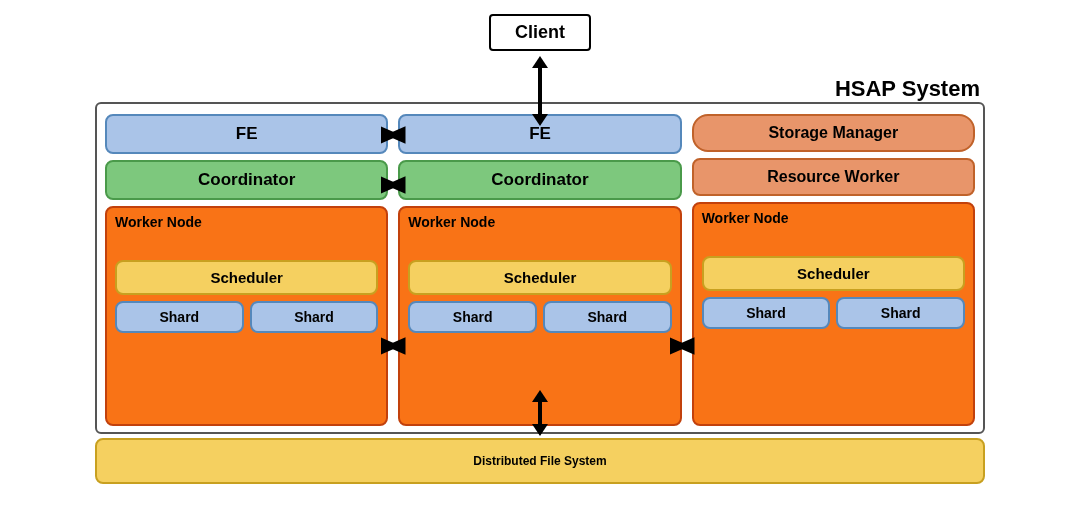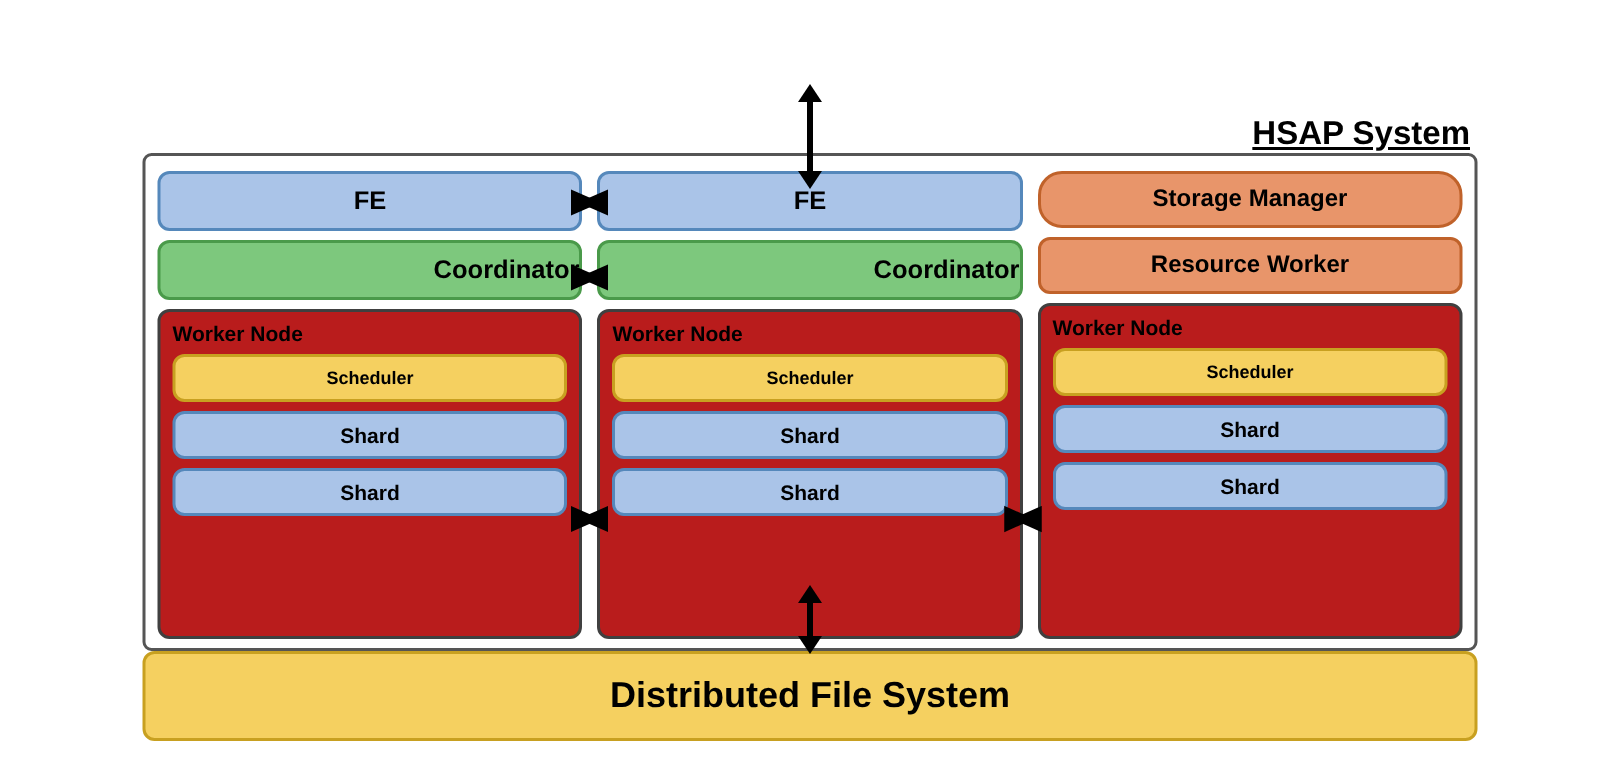--- a/index.html
+++ b/index.html
@@ -38,21 +38,20 @@
     }
 
     
     .hsap-label {
       position: absolute;
       top: 62px;
       right: 60px;
       font-size: 22px;
       font-weight: bold;
       color: #000;
-      text-decoration: underline;
     }
 
     
     .system-box {
       position: absolute;
       top: 88px;
       left: 55px;
       right: 55px;
       bottom: 70px;
       border: 2.5px solid #555;
@@ -135,21 +134,21 @@
       font-size: 17px;
       font-weight: bold;
       color: #000;
     }
 
     
     .coordinator-box {
       background: #7dc87d;
       border: 2px solid #4a9a4a;
       border-radius: 8px;
-      text-align: right;
+      text-align: center;
       padding: 8px 0;
       font-size: 17px;
       font-weight: bold;
       color: #000;
     }
 
     
     .storage-manager-box {
       background: #e8956a;
       border: 2px solid #c0622a;
@@ -168,22 +167,22 @@
       border-radius: 8px;
       text-align: center;
       padding: 8px 0;
       font-size: 16px;
       font-weight: bold;
       color: #000;
     }
 
     
     .worker-node {
-      background: #b91c1c;
-      border: 2px solid #404040;
+      background: #f97316;
+      border: 2px solid #c2410c;
       border-radius: 8px;
       flex: 1;
       display: flex;
       flex-direction: column;
       padding: 6px 8px;
       gap: 6px;
     }
 
     .worker-node-label {
       font-size: 14px;
@@ -191,55 +190,56 @@
       color: #000;
       text-align: left;
     }
 
     .scheduler-box {
       background: #f5d060;
       border: 2px solid #c8a020;
       border-radius: 8px;
       text-align: center;
       padding: 7px 0;
-      font-size: 12px;
-      font-weight: bold;
-      color: #000;
+      font-size: 15px;
+      font-weight: bold;
+      color: #000;
+      margin-top: 24px;
     }
 
     .shard-row {
       display: flex;
-      flex-direction: column;
+      flex-direction: row;
       gap: 6px;
     }
 
     .shard-box {
       flex: 1;
       background: #aac4e8;
       border: 2px solid #5588bb;
       border-radius: 8px;
       text-align: center;
       padding: 6px 0;
       font-size: 14px;
       font-weight: bold;
       color: #000;
     }
 
     
     .dfs-box {
       position: absolute;
-      bottom: 10px;
+      bottom: 20px;
       left: 55px;
       right: 55px;
       background: #f5d060;
       border: 2.5px solid #c8a020;
       border-radius: 8px;
       text-align: center;
       padding: 14px 0;
-      font-size: 24px;
+      font-size: 12px;
       font-weight: bold;
       color: #000;
     }
 
     
     .arrow-dfs {
       position: absolute;
       bottom: 68px;
       left: 50%;
       transform: translateX(-50%);
@@ -247,20 +247,23 @@
       flex-direction: column;
       align-items: center;
       z-index: 5;
     }
   </style>
 </head>
 <body>
 
 <div class="diagram-container">
 
+  <div class="client-box">
+    <span>Client</span>
+  </div>
 
   <div class="arrow-client">
     <div class="arrowhead-up"></div>
     <div class="arrow-shaft"></div>
     <div class="arrowhead-down"></div>
   </div>
 
   <div class="hsap-label">
     <span>HSAP System</span>
   </div>

